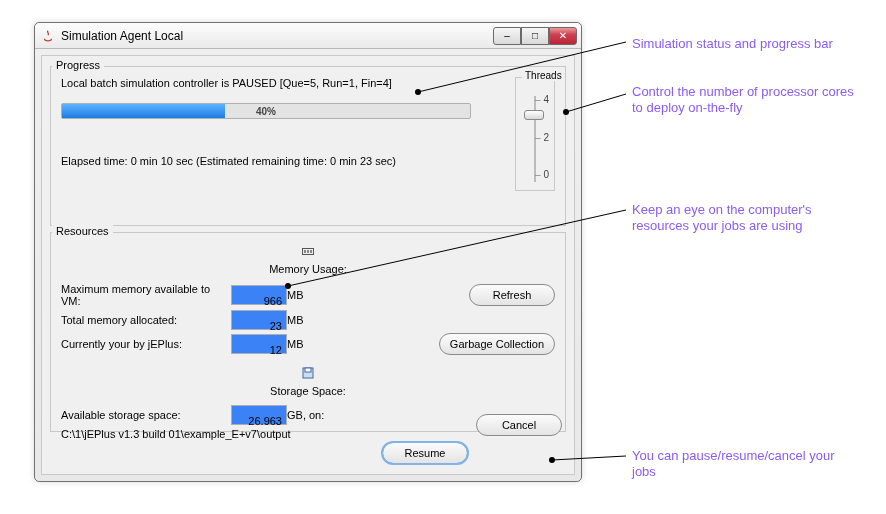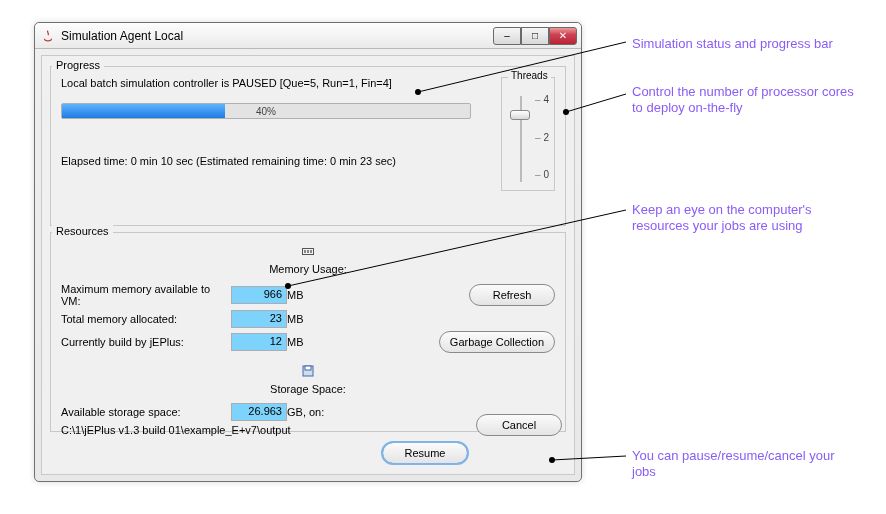--- a/index.html
+++ b/index.html
@@ -79,34 +79,35 @@
   .progress-row { display:flex; }
   .progress-left { flex:1; }
   .progress-bar {
     margin-top:14px;
     height:16px;
     width:410px;
     border:1px solid #b0b0b0;
     background:#e3e3e3;
     position:relative;
     border-radius:2px;
+    font-weight:bold;
   }
   .progress-fill {
     height:100%;
     background:linear-gradient(#5eb3ff,#1e7de0);
     width:40%;
   }
   .progress-label {
     position:absolute; left:0; right:0; top:0; bottom:0;
     display:flex; align-items:center; justify-content:center;
     font-size:10px; color:#444;
   }
   .threads-box {
     border:1px solid #c8c8c8;
-    width:54px; height:114px;
+    width:40px; height:114px;
     margin-left:8px;
     padding:4px 4px 4px 4px;
     position:relative;
     text-align:center;
     font-size:10px;
   }
   .threads-title{
     position:absolute; top:-8px; left:6px; background:#f0f0f0; padding:0 3px;
   }
   .vslider {
@@ -136,23 +137,23 @@
     display:flex; align-items:center; gap:4px;
     font-size:11px; margin:4px 0 8px 0;flex-direction:column;
   }
   .form-row {
     display:flex; align-items:center; margin:3px 0;
   }
   .form-label { width:170px; }
   .num-field {
     width:56px; height:18px;
     border:1px solid #abadb3;
-    background:#7dd3fc;
+    background:#3b82f6;
     text-align:right;
-    padding:1px 4px;
+    padding:9px 4px;
     font-size:11px;
   }
   .unit { width:36px; }
   .spacer { flex:1; }
   .btn {
     min-width:86px;
     height:22px;
     padding:0 10px;
     border:1px solid #8a8a8a;
     background:linear-gradient(#fbfbfb,#e4e4e4);
@@ -256,21 +257,21 @@
         <span class="unit">MB</span>
         <span class="spacer"></span>
         <span class="btn">Refresh</span>
       </div>
       <div class="form-row">
         <span class="form-label">Total memory allocated:</span>
         <span class="num-field">23</span>
         <span class="unit">MB</span>
       </div>
       <div class="form-row">
-        <span class="form-label">Currently build by jEPlus:</span>
+        <span class="form-label">Currently your by jEPlus:</span>
         <span class="num-field">12</span>
         <span class="unit">MB</span>
         <span class="spacer"></span>
         <span class="btn" style="min-width:110px;">Garbage Collection</span>
       </div>
 
       <div class="section-head" style="margin-top:12px;">
         <span class="mini-icon">
           <svg width="12" height="12" viewBox="0 0 12 12">
               <rect x="1" y="1" width="10" height="10" fill="#cde" stroke="#46a"></rect>

